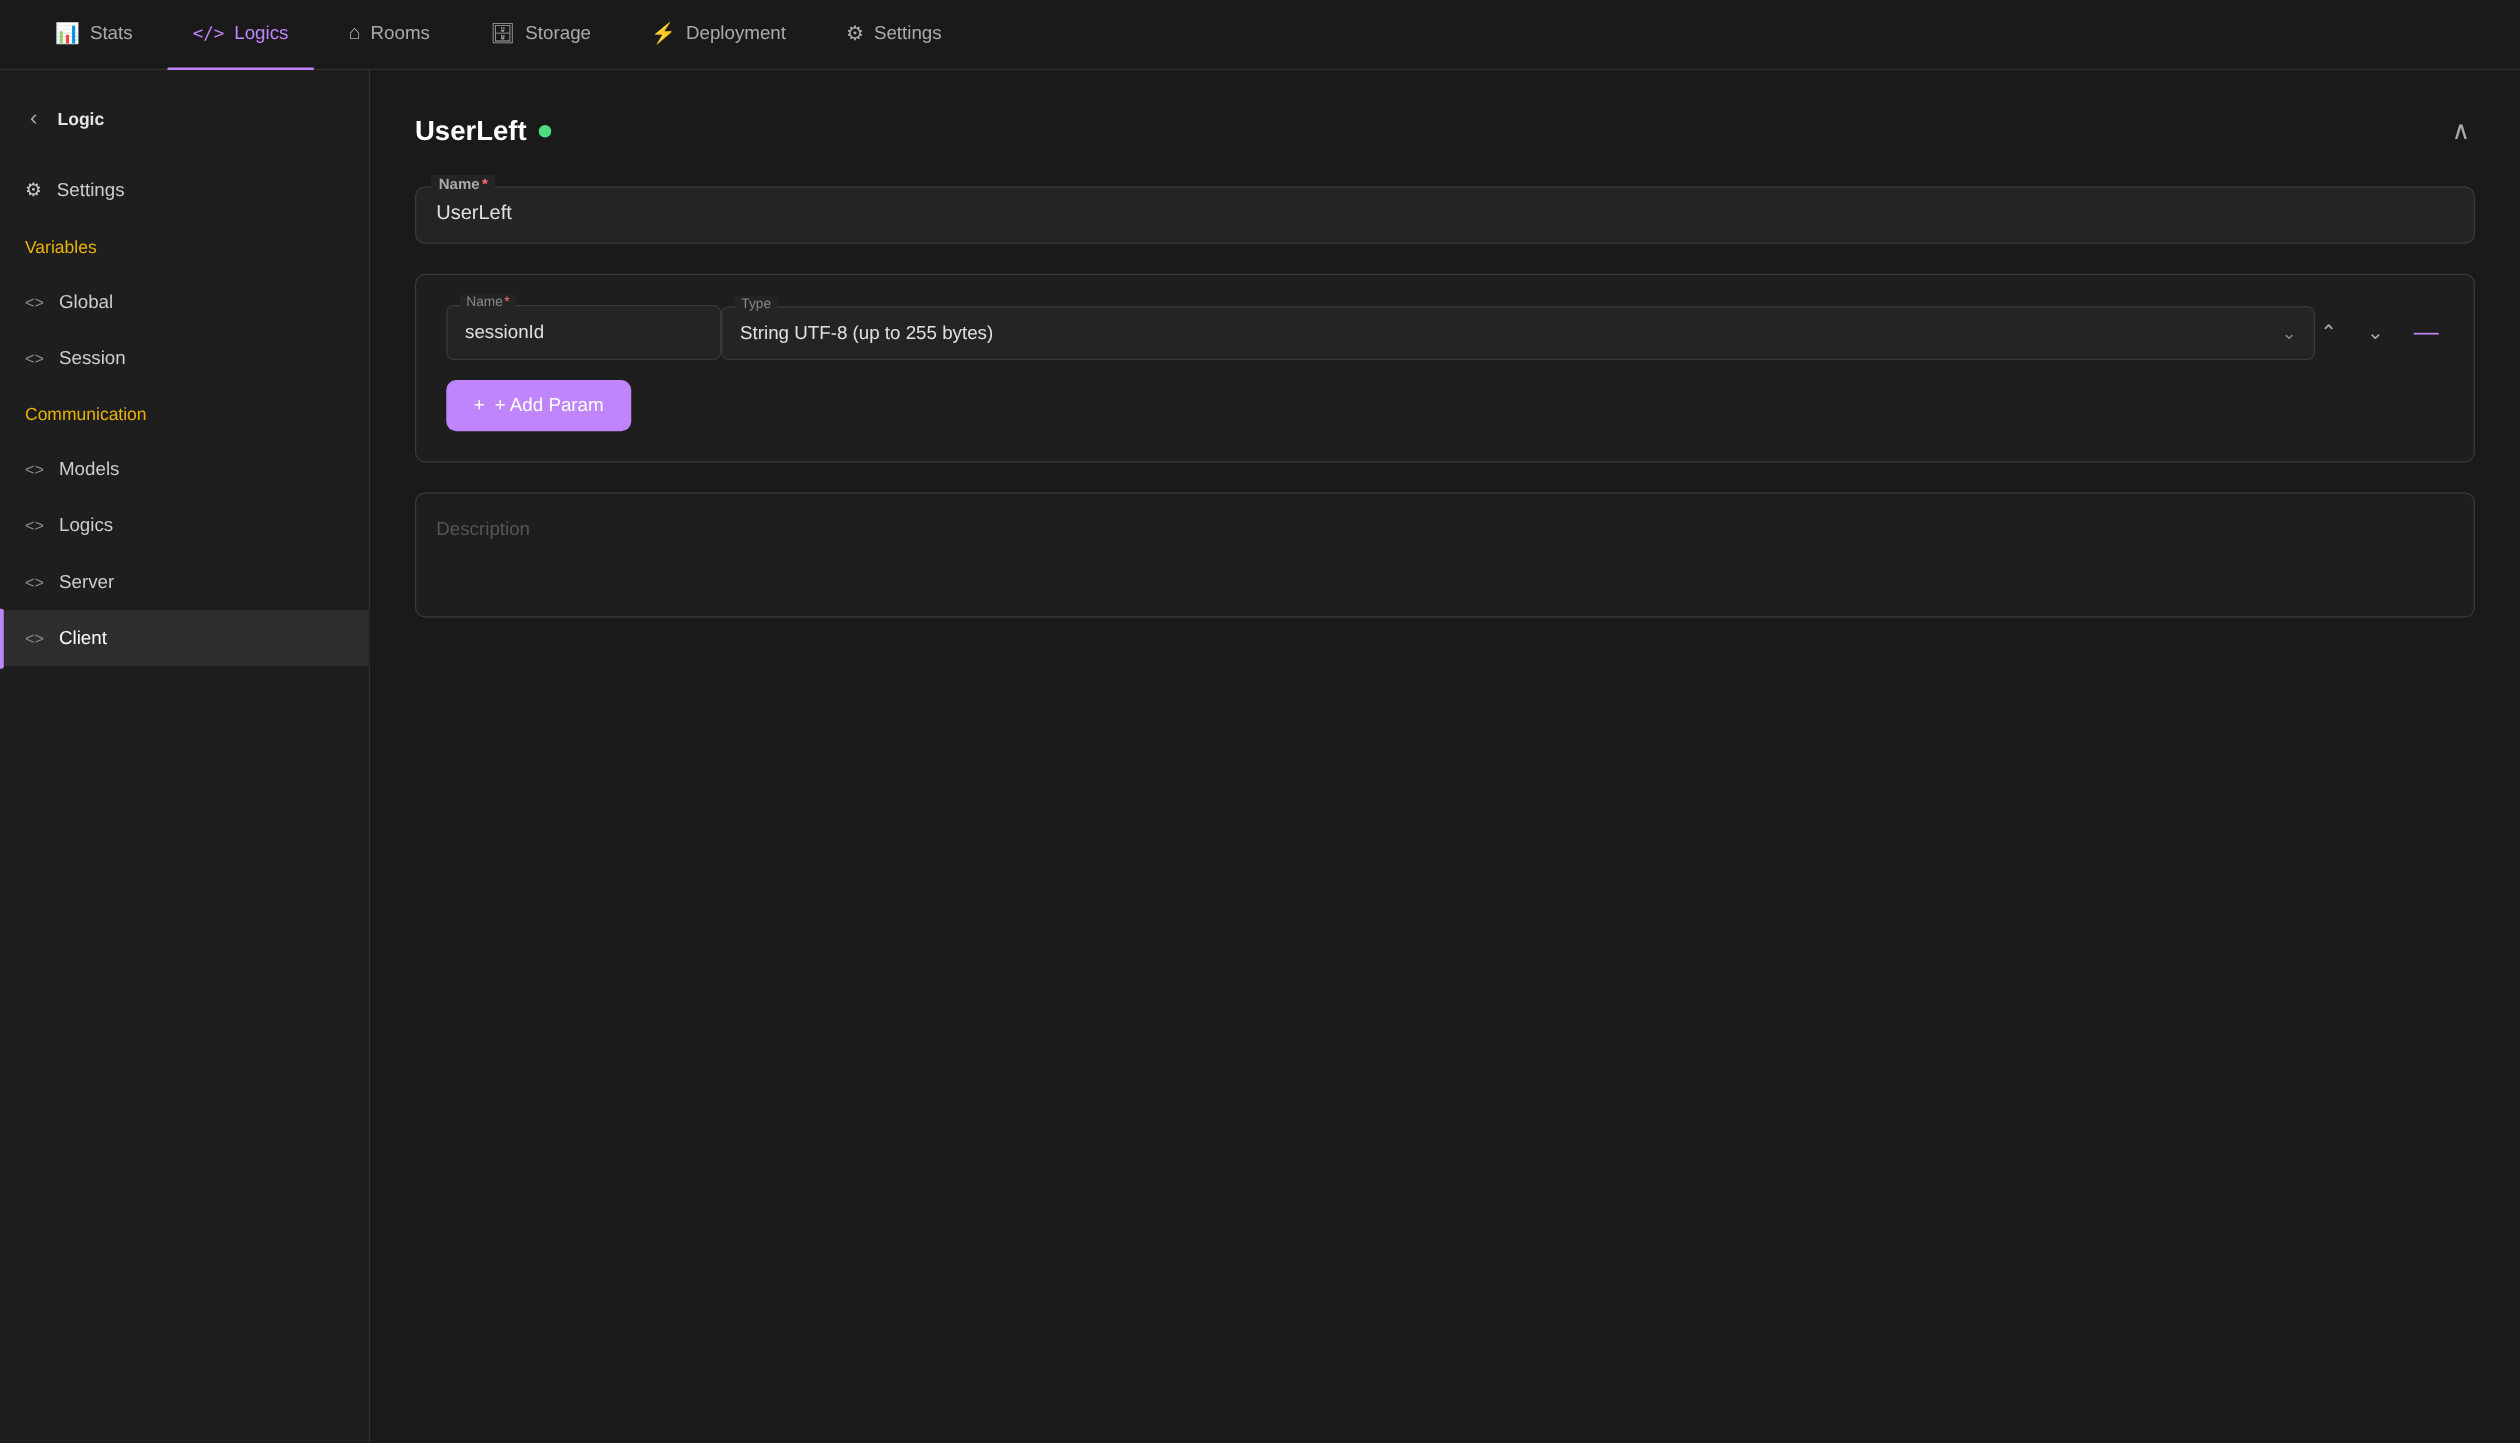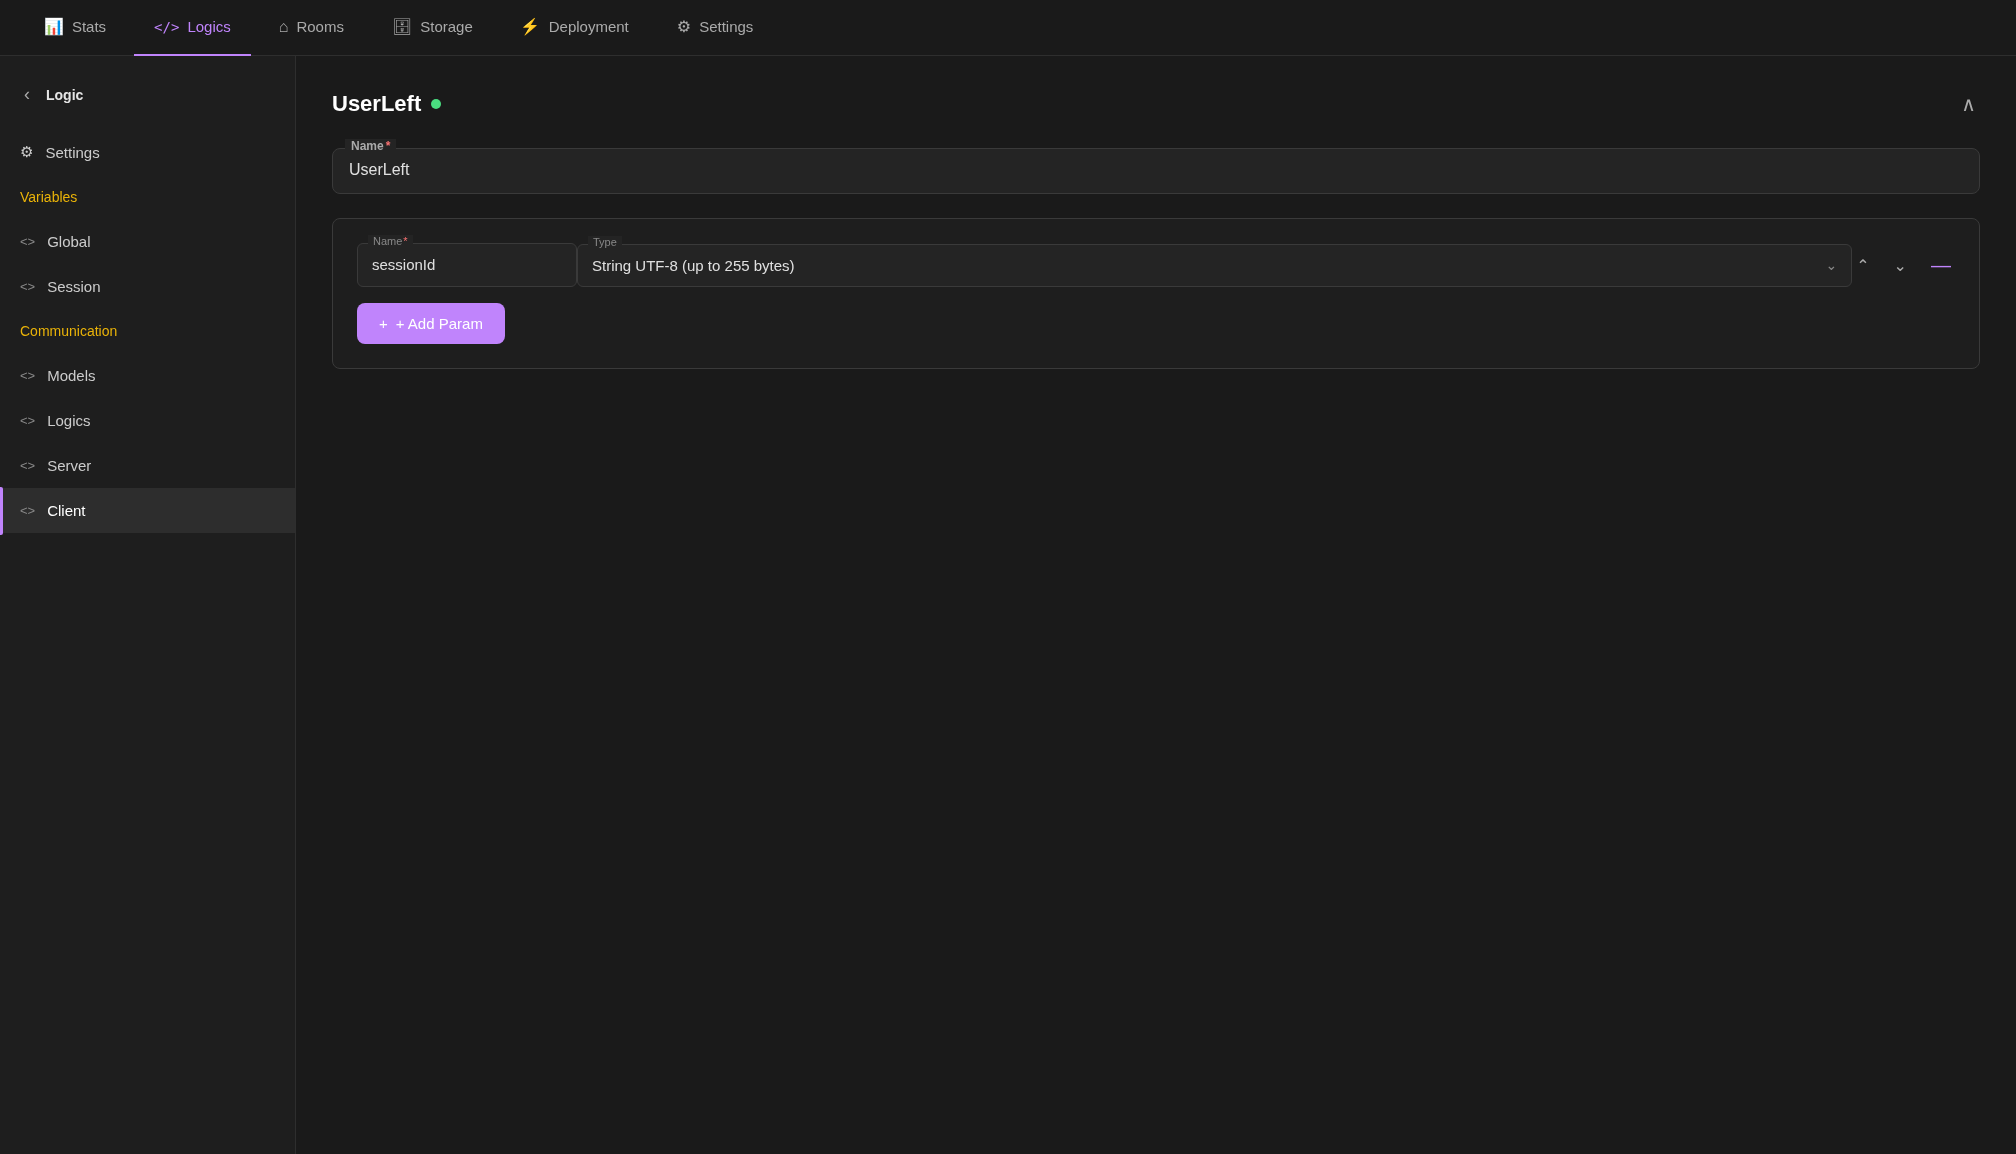--- a/index.html
+++ b/index.html
@@ -428,15 +428,18 @@
           <span class="param-ctrl-btn minus">—</span>
         </div>
       </div>
 
       <button class="add-param-btn">
         <span>+</span>
         <span>+ Add Param</span>
       </button>
     </div>
 
+    <div class="description-wrapper">
+      <span class="description-placeholder">Description</span>
+    </div>
 
   </main>
 </div>
 
 </body></html>

